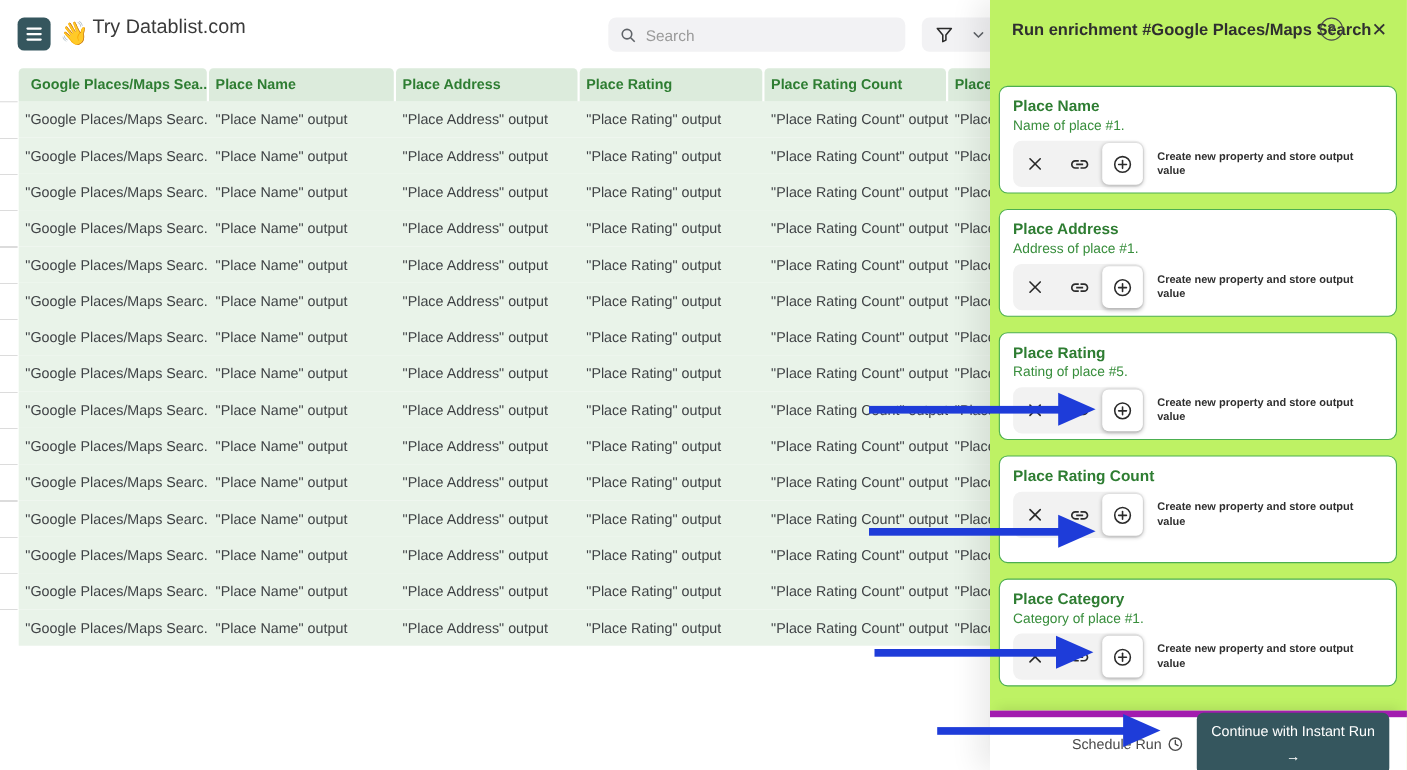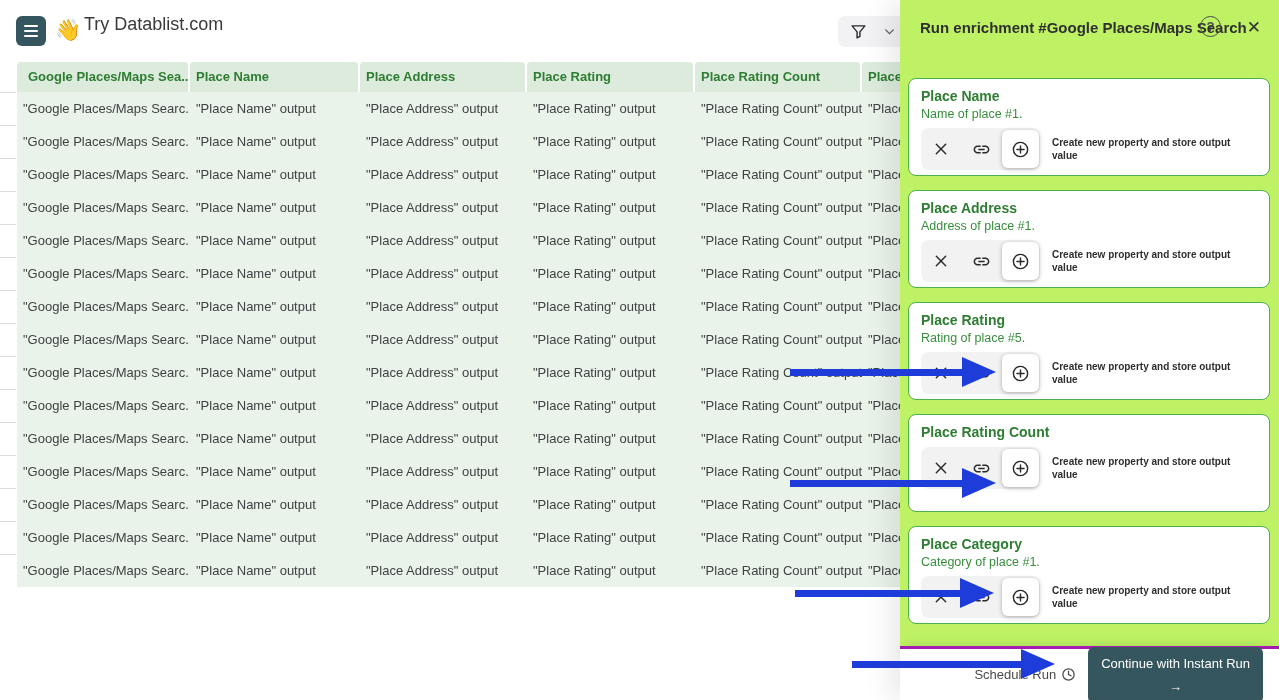--- a/index.html
+++ b/index.html
@@ -57,21 +57,21 @@
   .card-actions { margin-top:7px; display:flex; align-items:center; }
   .btn-group { background:#f2f2f2; border-radius:8px; height:42px; display:flex; align-items:center; }
   .icon-btn { width:40px; height:42px; border:none; background:transparent; cursor:pointer;
     display:flex; align-items:center; justify-content:center; color:#2b2b2b; }
   .plus-btn { width:37px; height:38px; background:#fff; border-radius:6px; margin:0 1px;
     box-shadow:0 1px 4px rgba(0,0,0,.3); }
   .card-action-label { margin-left:12px; width:218px; font-size:10px; font-weight:bold;
     color:#2f2f2f; line-height:1.35; }
 
   .panel-footer { position:absolute; left:0; top:646px; width:379px; height:54px;
-    border-top:3px solid #a21caf; box-shadow:0 -8px 10px -6px rgba(0,0,0,.10);
+    border-top:6px solid #a21caf; box-shadow:0 -8px 10px -6px rgba(0,0,0,.10);
     display:flex; align-items:center; justify-content:flex-end; gap:12px; padding-right:16px; background:#fff; }
   .schedule-run { display:flex; align-items:center; gap:5px; font-size:13px; color:#4a4a4a;
     background:none; border:none; cursor:pointer; font-family:inherit; }
   .continue-btn { background:#35565e; color:#fff; border:none; border-radius:6px;
     font-size:13px; font-family:inherit; padding:9px 13px; cursor:pointer;
     display:flex; align-items:center; gap:8px;flex-direction:column; }
 
   
   .anno { position:absolute; z-index:50; pointer-events:none; }
   .shaft { position:absolute; height:7px; background:#1e3cd9; }
@@ -84,20 +84,27 @@
 <div class="stage">
 
   <button class="hamburger">
     <i></i>
       <i></i>
       <i></i>
   </button>
   <span class="wave">👋</span>
   <div class="app-title">Try Datablist.com</div>
 
+  <div class="search-box">
+    <svg width="16" height="16" viewBox="0 0 24 24" fill="none" stroke="#5f6368" stroke-width="2.2">
+      <circle cx="10.5" cy="10.5" r="6.5"></circle>
+        <line x1="15.5" y1="15.5" x2="21" y2="21"></line>
+    </svg>
+    <input placeholder="Search" style="">
+  </div>
 
   <div class="filter-group">
     <svg width="17" height="17" viewBox="0 0 24 24" fill="none" stroke="#2b2b2b" stroke-width="2" stroke-linejoin="round">
       <path d="M3 4h18l-7 8.5V19l-4 2v-8.5L3 4z"></path>
     </svg>
     <svg width="13" height="13" viewBox="0 0 24 24" fill="none" stroke="#5f6368" stroke-width="2.5" stroke-linecap="round">
       <polyline points="5,9 12,16 19,9"></polyline>
     </svg>
   </div>
 

